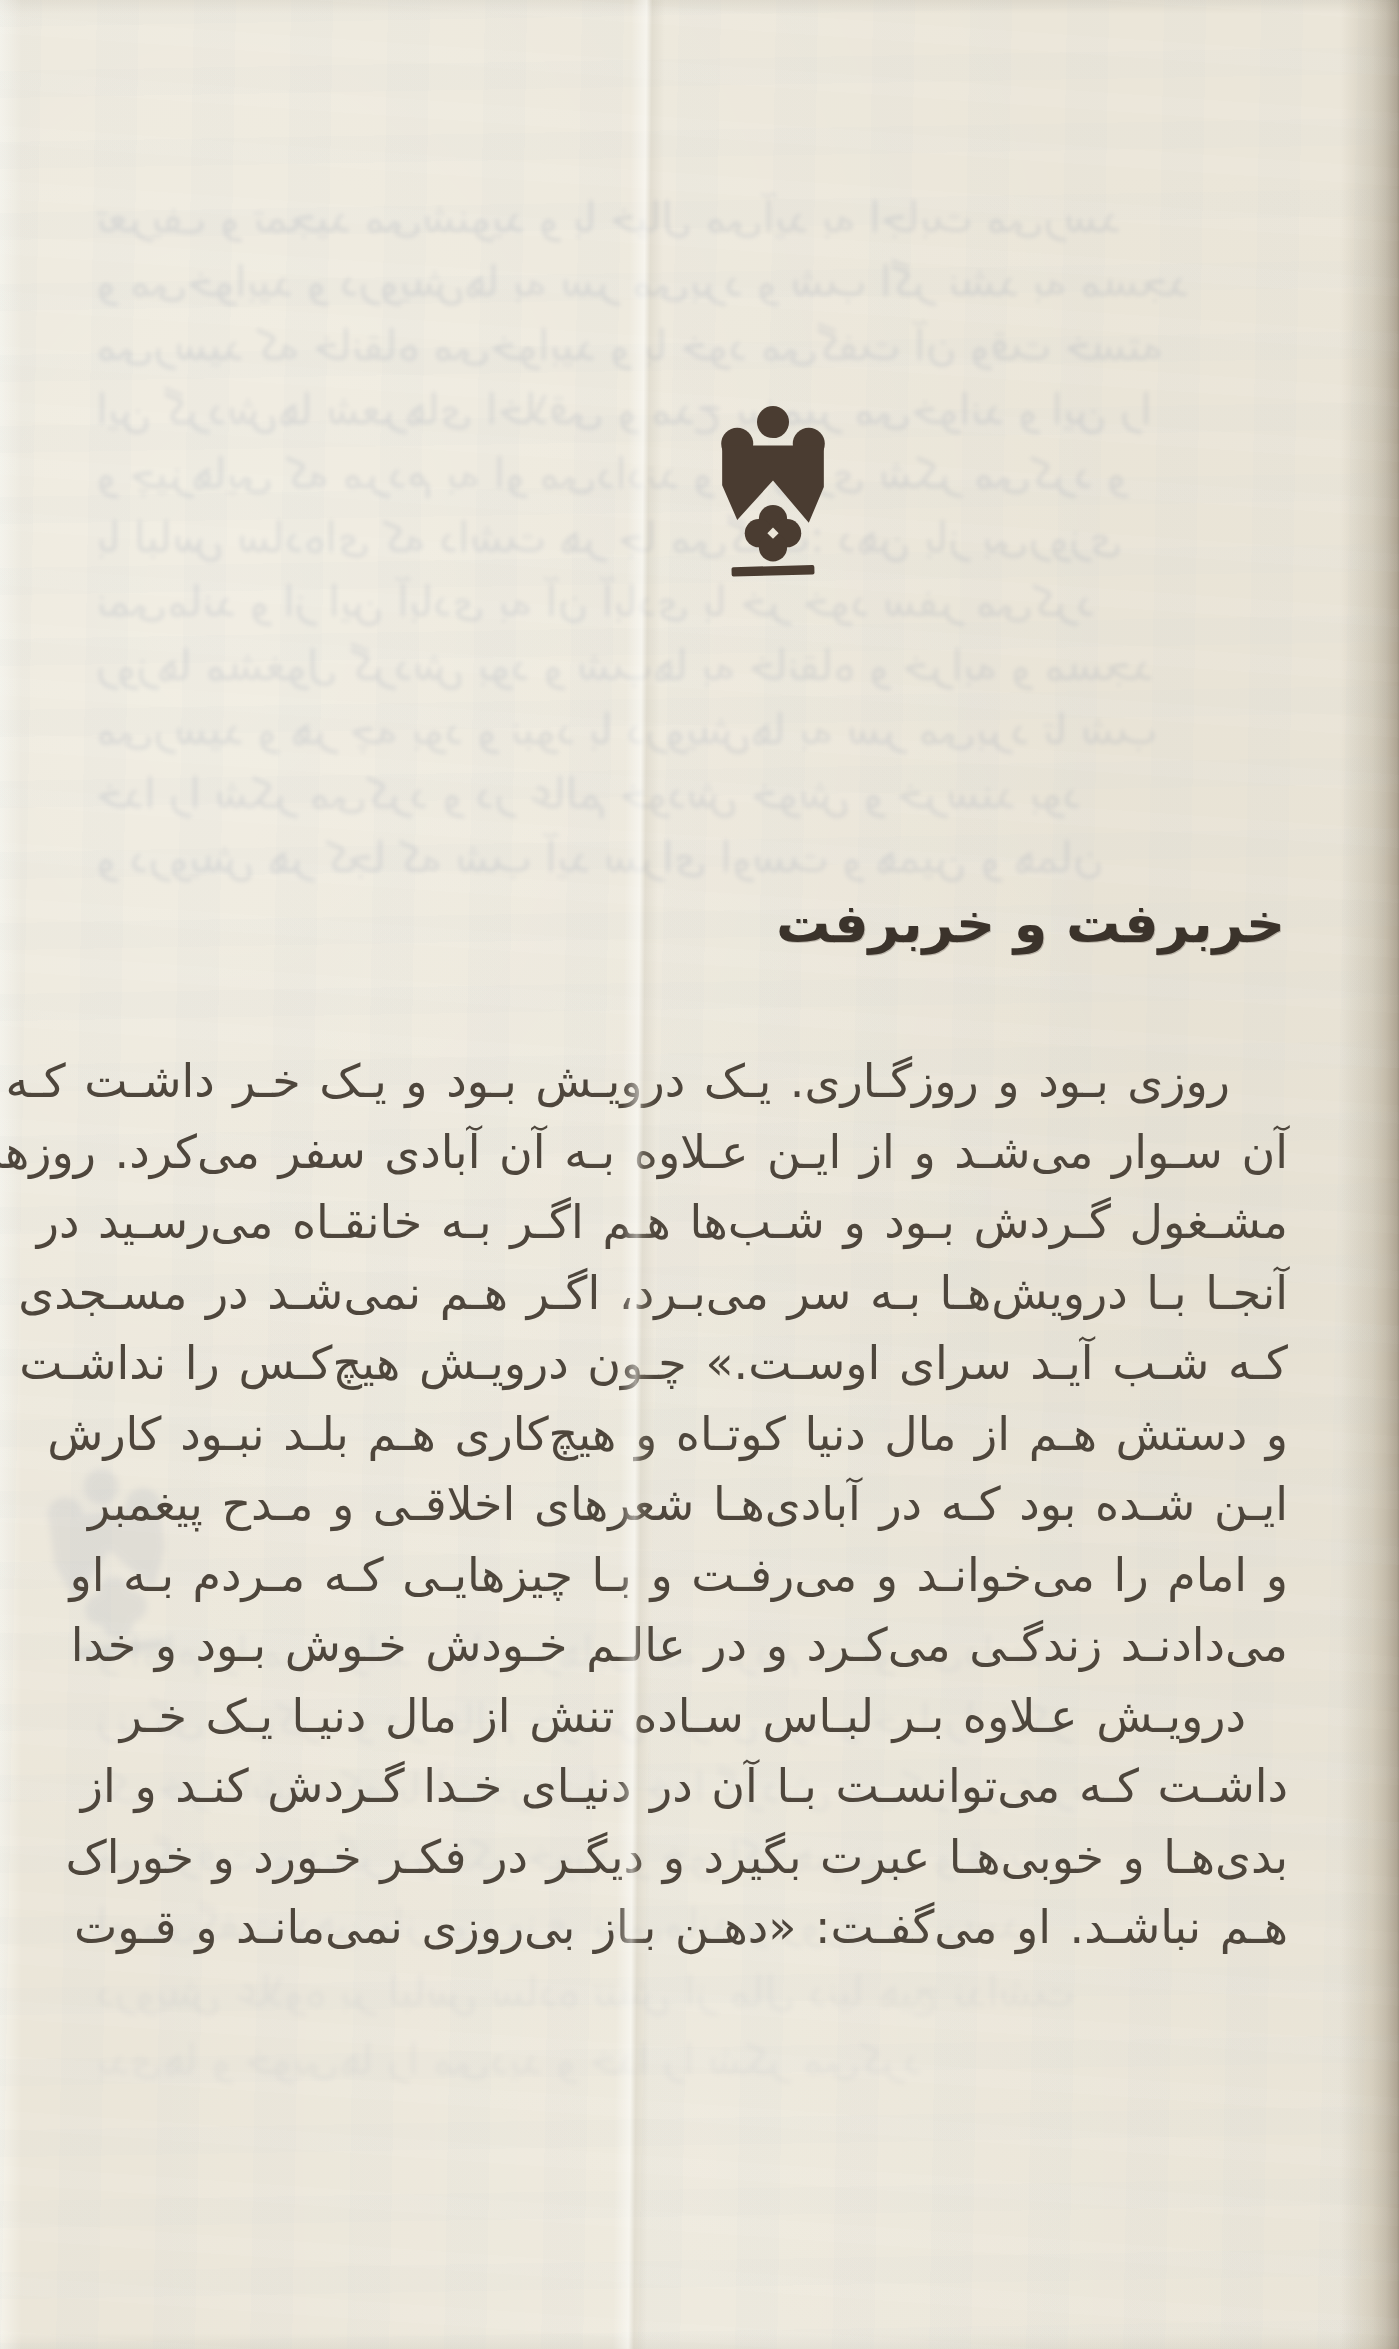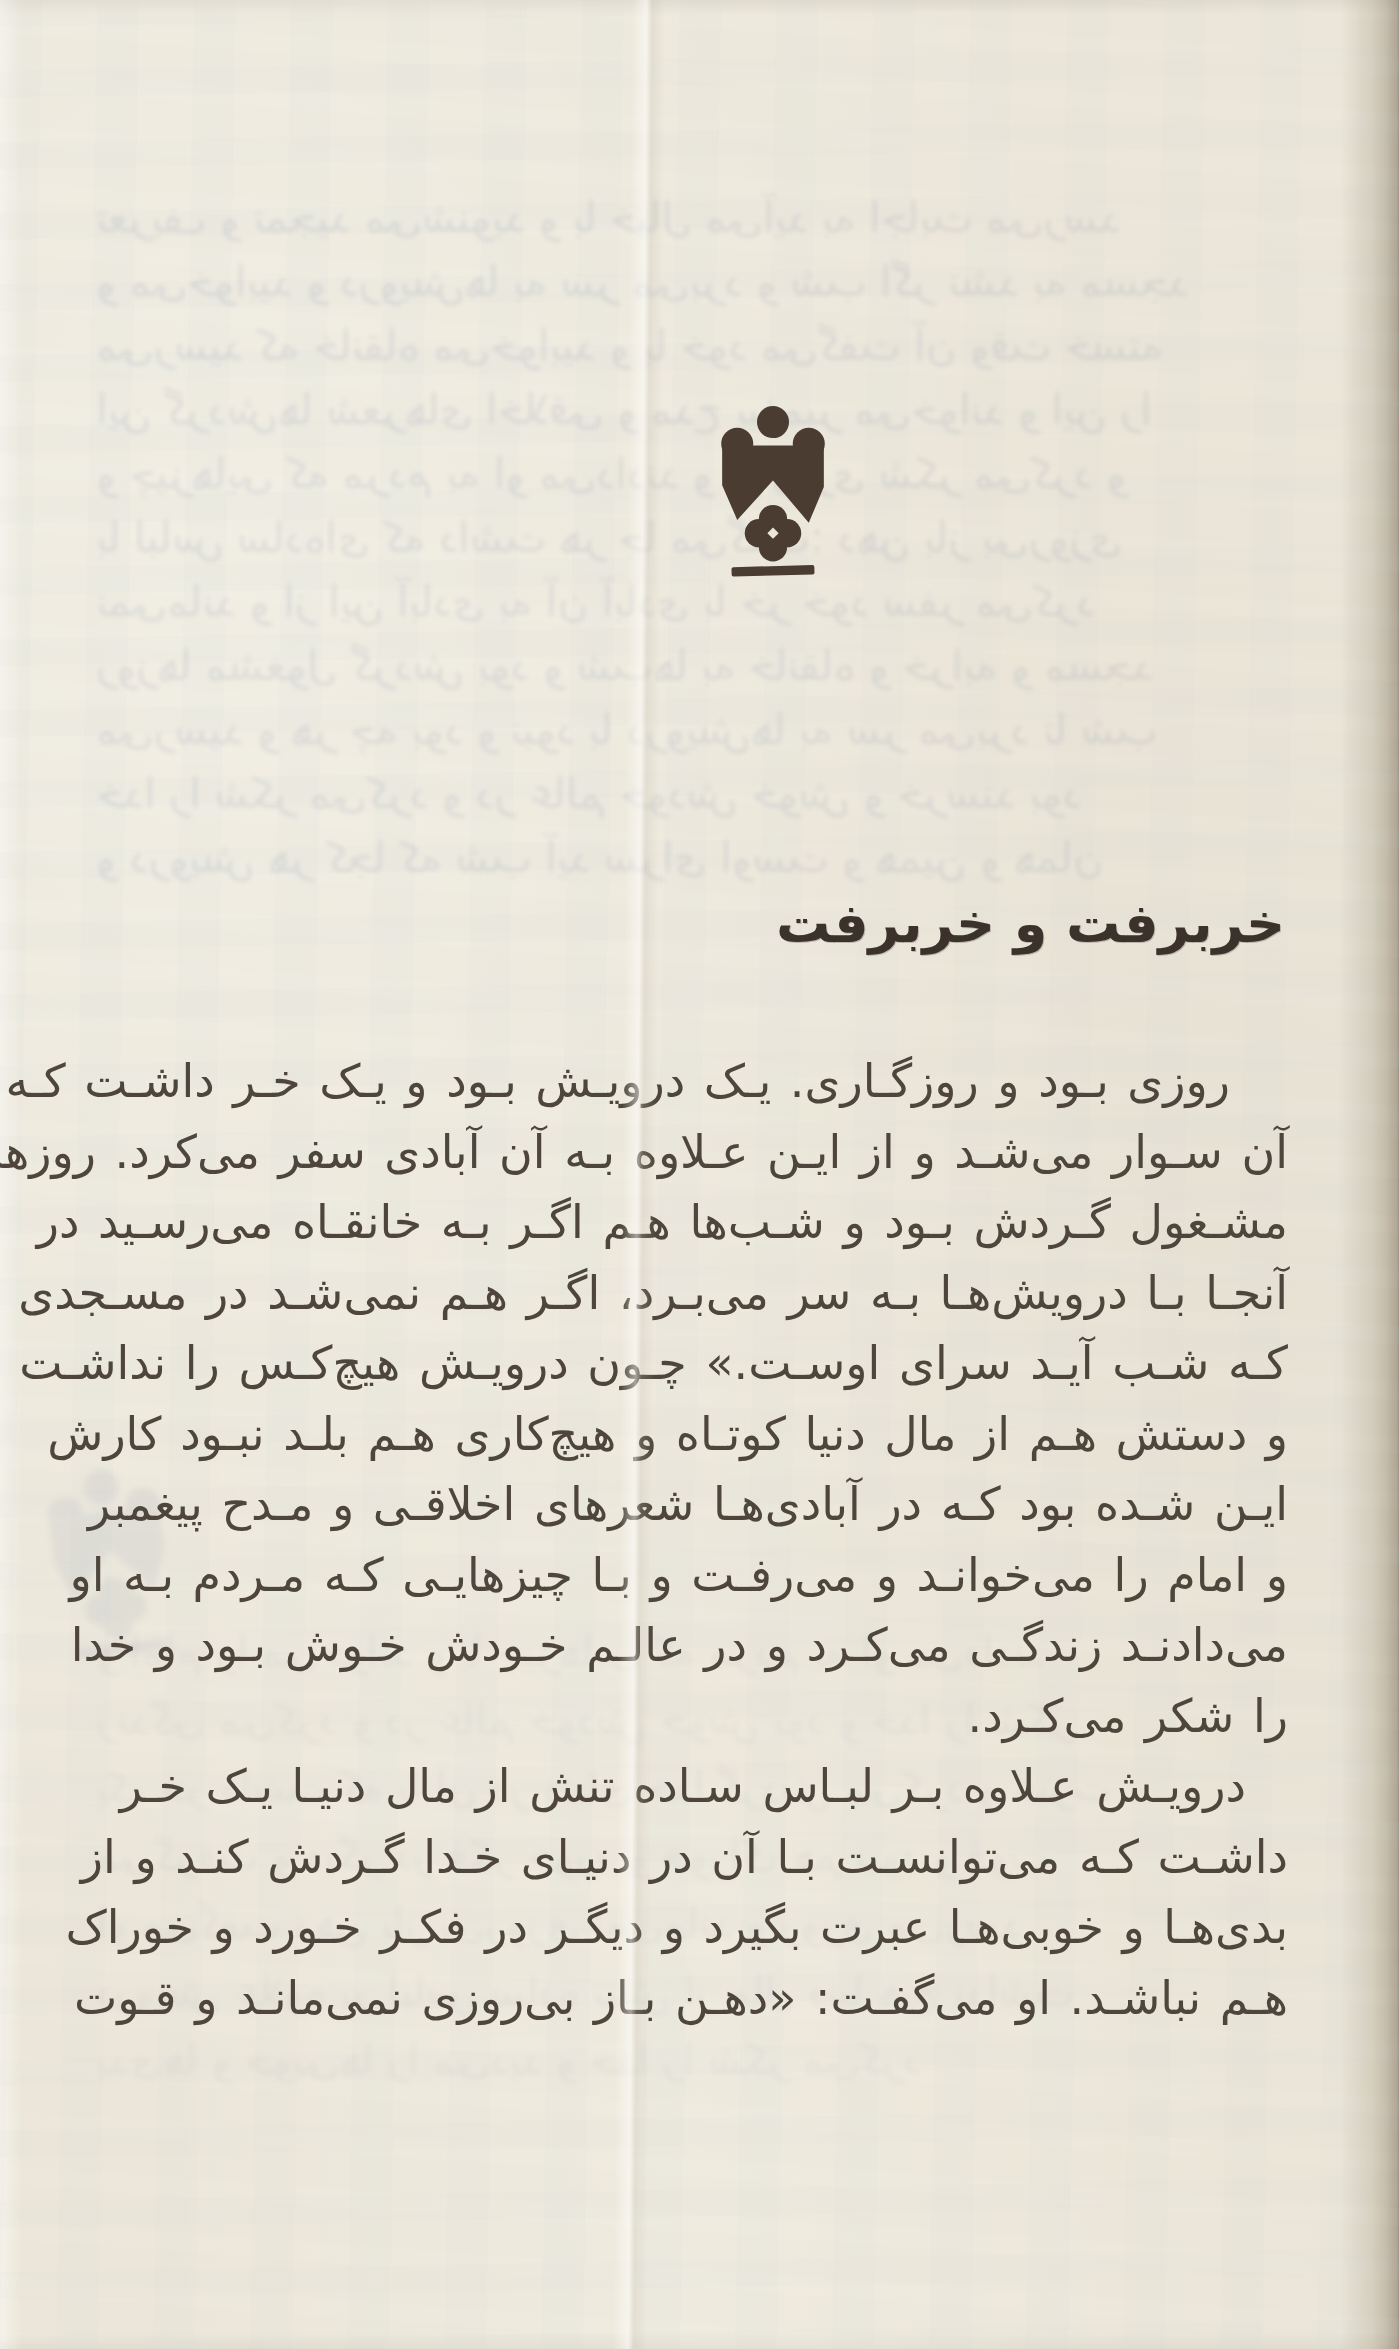--- a/index.html
+++ b/index.html
@@ -129,21 +129,20 @@
     <div class="para para-1">
         <div class="line">روزی بـود و روزگـاری. یـک درویـش بـود و یـک خـر داشـت کـه بر</div>
         <div class="line">آن سـوار می‌شـد و از ایـن عـلاوه بـه آن آبادی سفر می‌کرد. روزها</div>
         <div class="line">مشـغول گـردش بـود و شـب‌ها هـم اگـر بـه خانقـاه می‌رسـید در</div>
         <div class="line">آنجـا بـا درویش‌هـا بـه سر می‌بـرد، اگـر هـم نمی‌شـد در مسـجدی</div>
         <div class="line">کـه شـب آیـد سرای اوسـت.» چـون درویـش هیچ‌کـس را نداشـت</div>
         <div class="line">و دستش هـم از مال دنیا کوتـاه و هیچ‌کاری هـم بلـد نبـود کارش</div>
         <div class="line">ایـن شـده بود کـه در آبادی‌هـا شعرهای اخلاقـی و مـدح پیغمبر</div>
         <div class="line">و امام را می‌خوانـد و می‌رفـت و بـا چیزهایـی کـه مـردم بـه او</div>
         <div class="line">می‌دادنـد زندگـی می‌کـرد و در عالـم خـودش خـوش بـود و خدا</div>
-        <div class="line">را شکر می‌کـرد.</div>
       </div>
     <div class="para para-2">
         <div class="line">درویـش عـلاوه بـر لبـاس سـاده تنش از مال دنیـا یـک خـر</div>
         <div class="line">داشـت کـه می‌توانسـت بـا آن در دنیـای خـدا گـردش کنـد و از</div>
         <div class="line">بدی‌هـا و خوبی‌هـا عبرت بگیرد و دیگـر در فکـر خـورد و خوراک</div>
         <div class="line">هـم نباشـد. او می‌گفـت: «دهـن بـاز بی‌روزی نمی‌مانـد و قـوت</div>
       </div>
   </div>
 
   <div class="mottle"></div>

